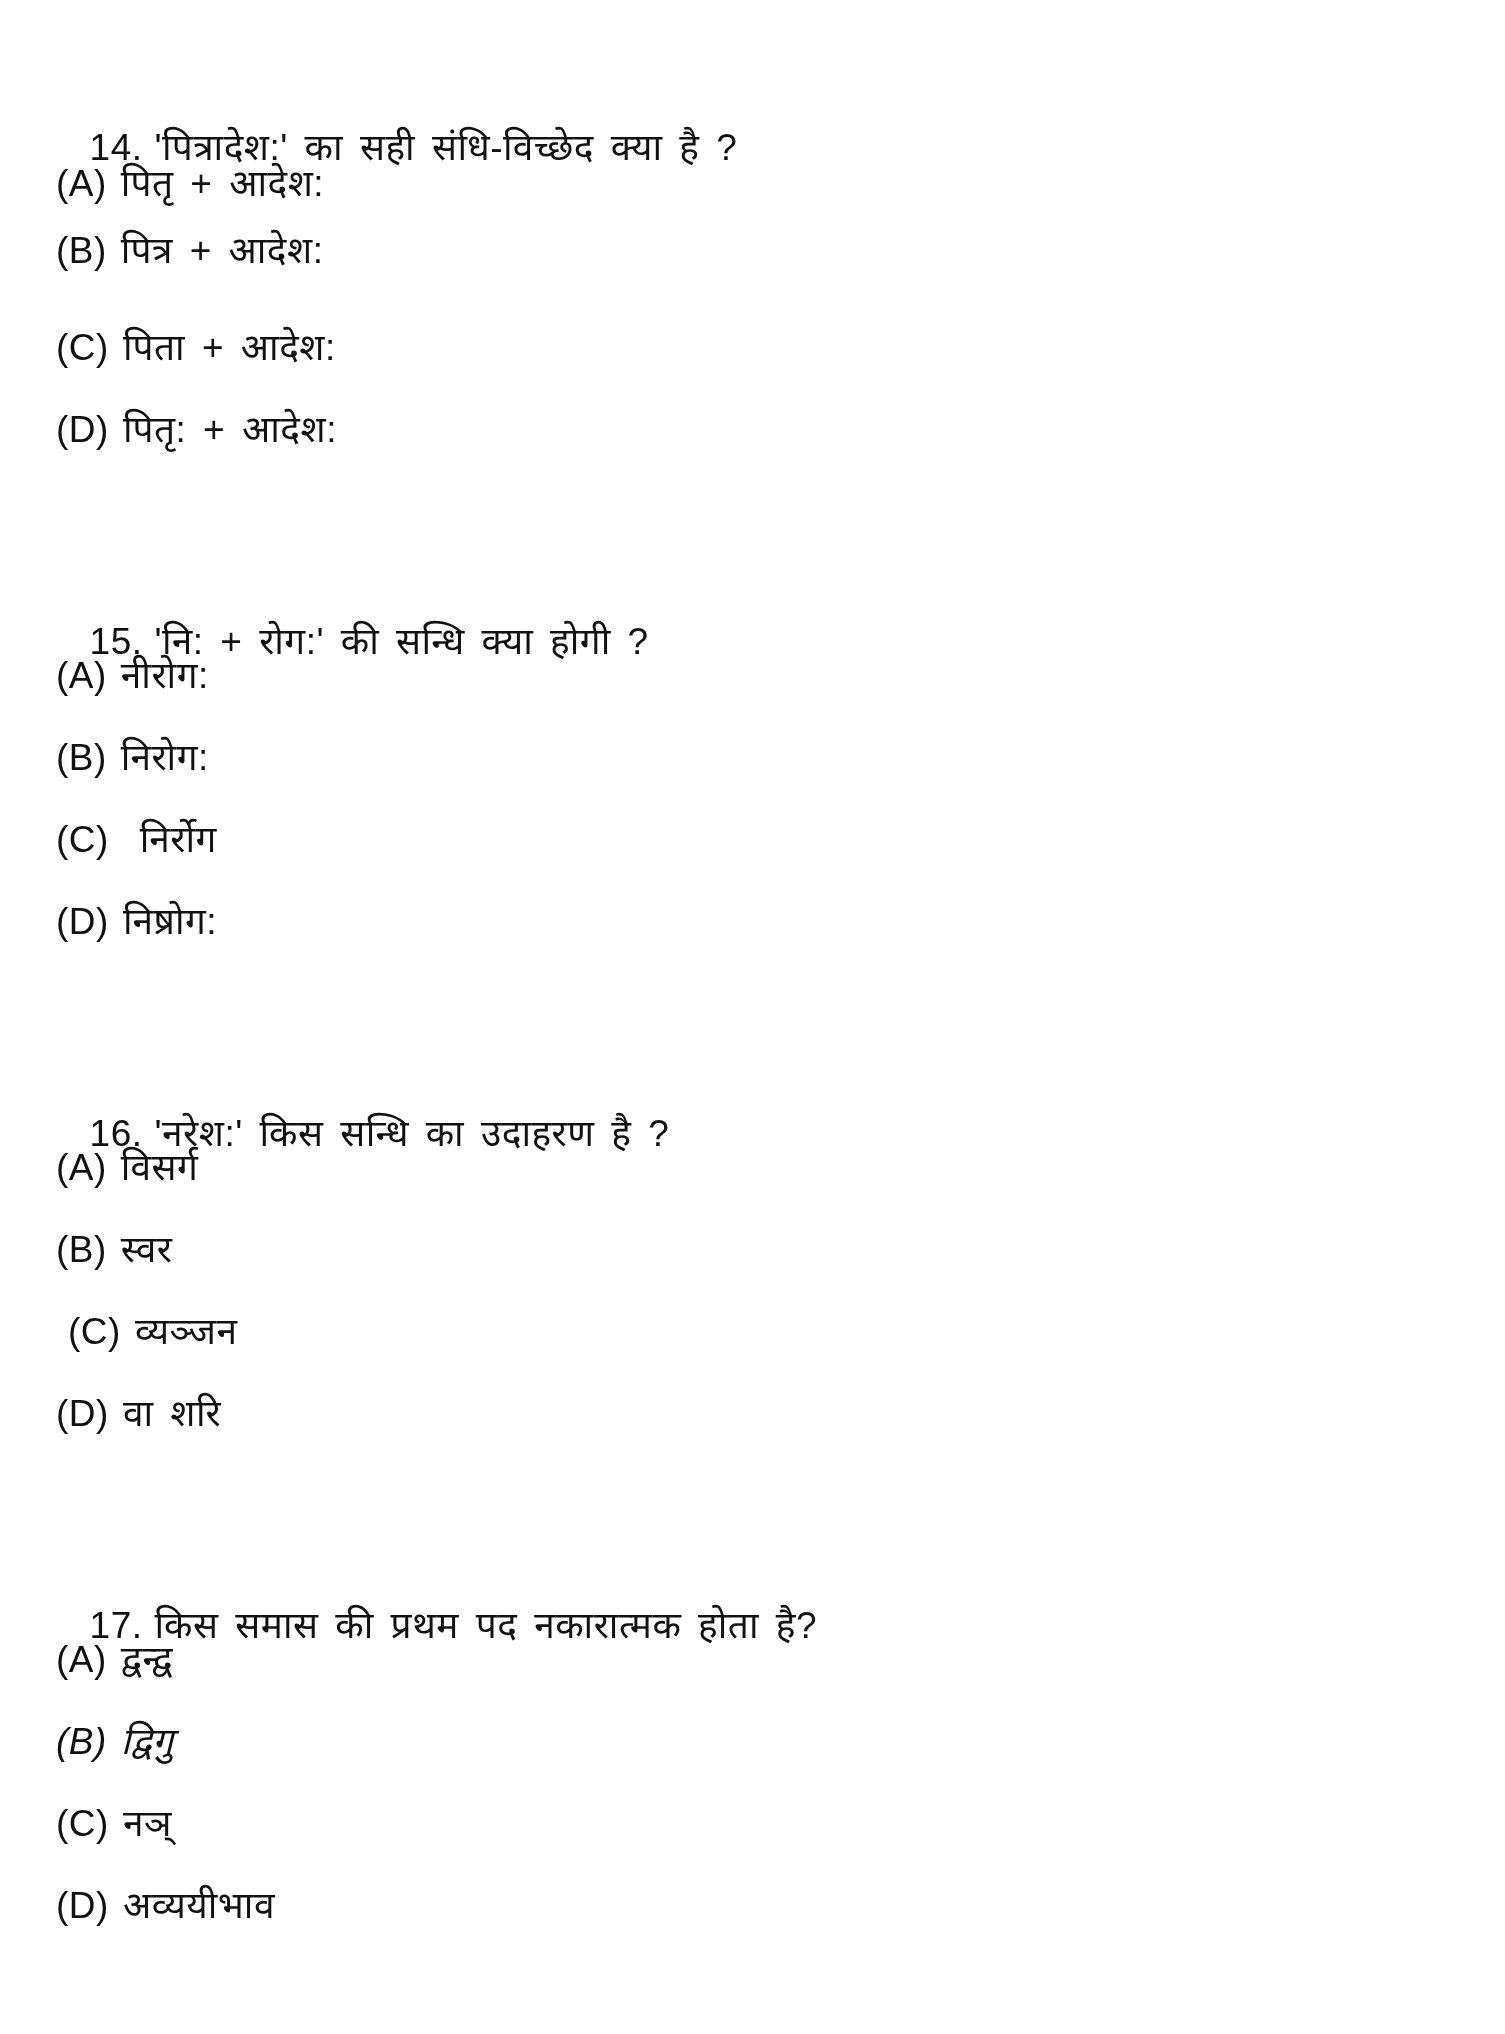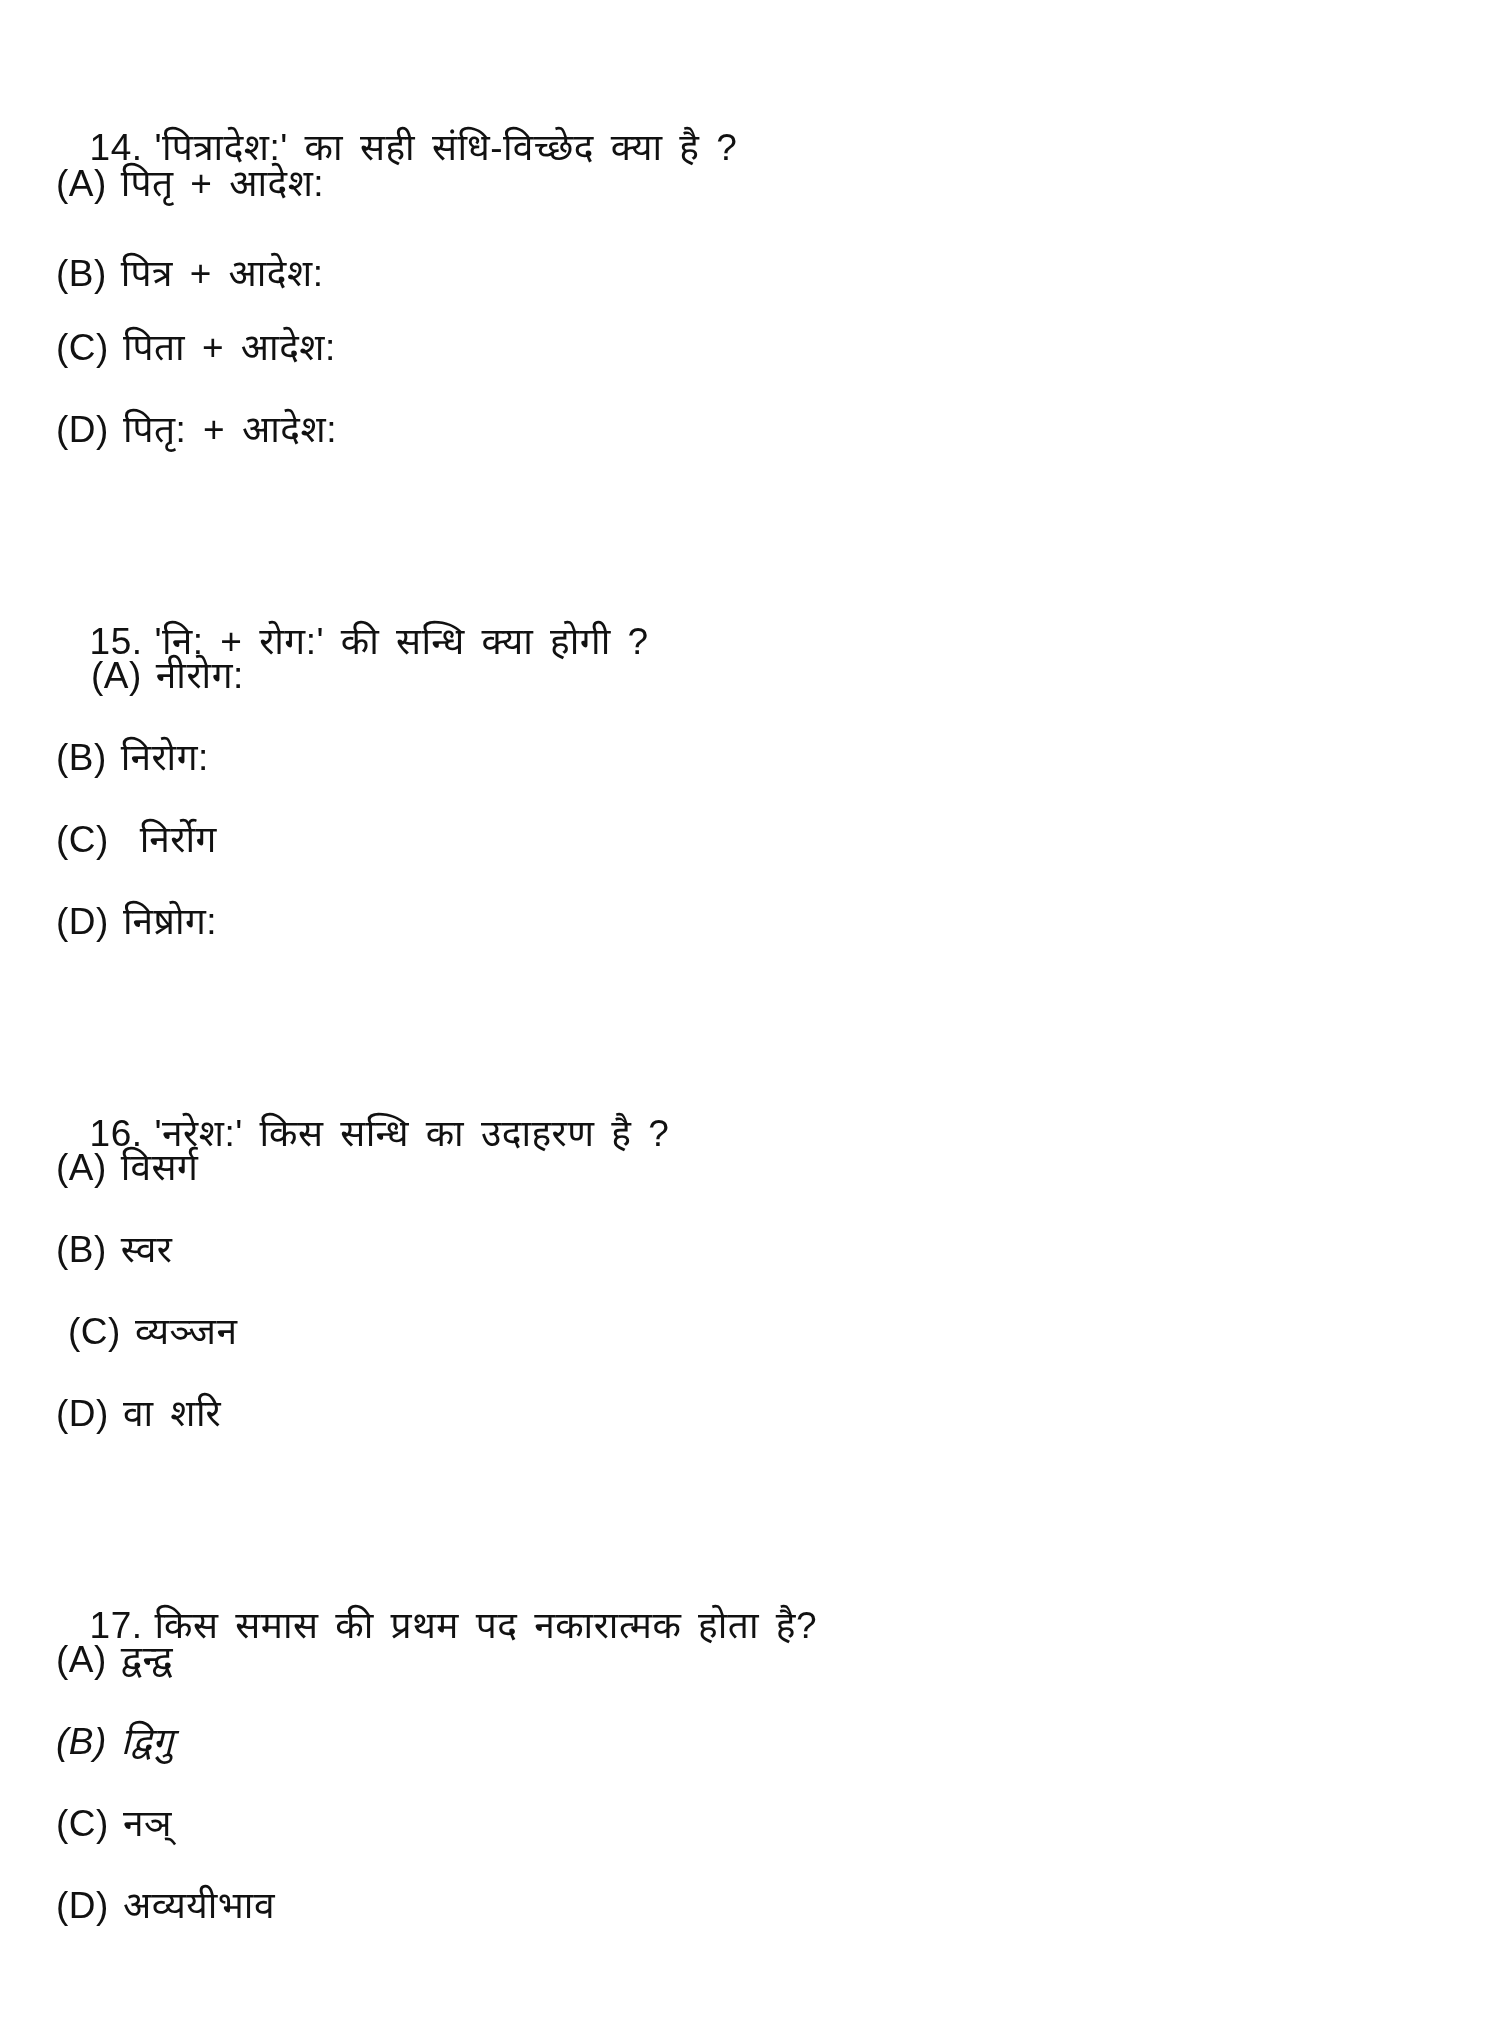--- a/index.html
+++ b/index.html
@@ -16,28 +16,28 @@
   .qnum { margin-right: 12px; }
   .olabel { margin-right: 14px; }
 </style>
 </head>
 <body>
 
 <div class="line" style="top:76px;">
   <span class="qnum">14.</span><span>'पित्रादेश:' का सही संधि-विच्छेद क्या है ?</span>
 </div>
 <div class="line" style="top:160px;"><span class="olabel">(A)</span><span>पितृ + आदेश:</span></div>
-<div class="line" style="top:250px;text-align:center;"><span class="olabel">(B)</span><span>पित्र + आदेश:</span></div>
+<div class="line" style="top:227px;text-align:center;"><span class="olabel">(B)</span><span>पित्र + आदेश:</span></div>
 <div class="line" style="top:324px;"><span class="olabel">(C)</span><span>पिता + आदेश:</span></div>
 <div class="line" style="top:406px;"><span class="olabel">(D)</span><span>पितृ: + आदेश:</span></div>
 
 <div class="line" style="top:570px;text-align:center;">
   <span class="qnum">15.</span><span>'नि: + रोग:' की सन्धि क्या होगी ?</span>
 </div>
-<div class="line" style="top:652px;margin-left:35px;"><span class="olabel">(A)</span><span>नीरोग:</span></div>
+<div class="line" style="top:652px;"><span class="olabel">(A)</span><span>नीरोग:</span></div>
 <div class="line" style="top:734px;"><span class="olabel">(B)</span><span>निरोग:</span></div>
 <div class="line" style="top:816px;"><span class="olabel">(C)</span><span> निर्रोग</span></div>
 <div class="line" style="top:898px;"><span class="olabel">(D)</span><span>निष्रोग:</span></div>
 
 <div class="line" style="top:1062px;">
   <span class="qnum">16.</span><span>'नरेश:' किस सन्धि का उदाहरण है ?</span>
 </div>
 <div class="line" style="top:1144px;"><span class="olabel">(A)</span><span>विसर्ग</span></div>
 <div class="line" style="top:1226px;"><span class="olabel">(B)</span><span>स्वर</span></div>
 <div class="line" style="top:1308px;margin-left:12px;"><span class="olabel">(C)</span><span>व्यञ्जन</span></div>

